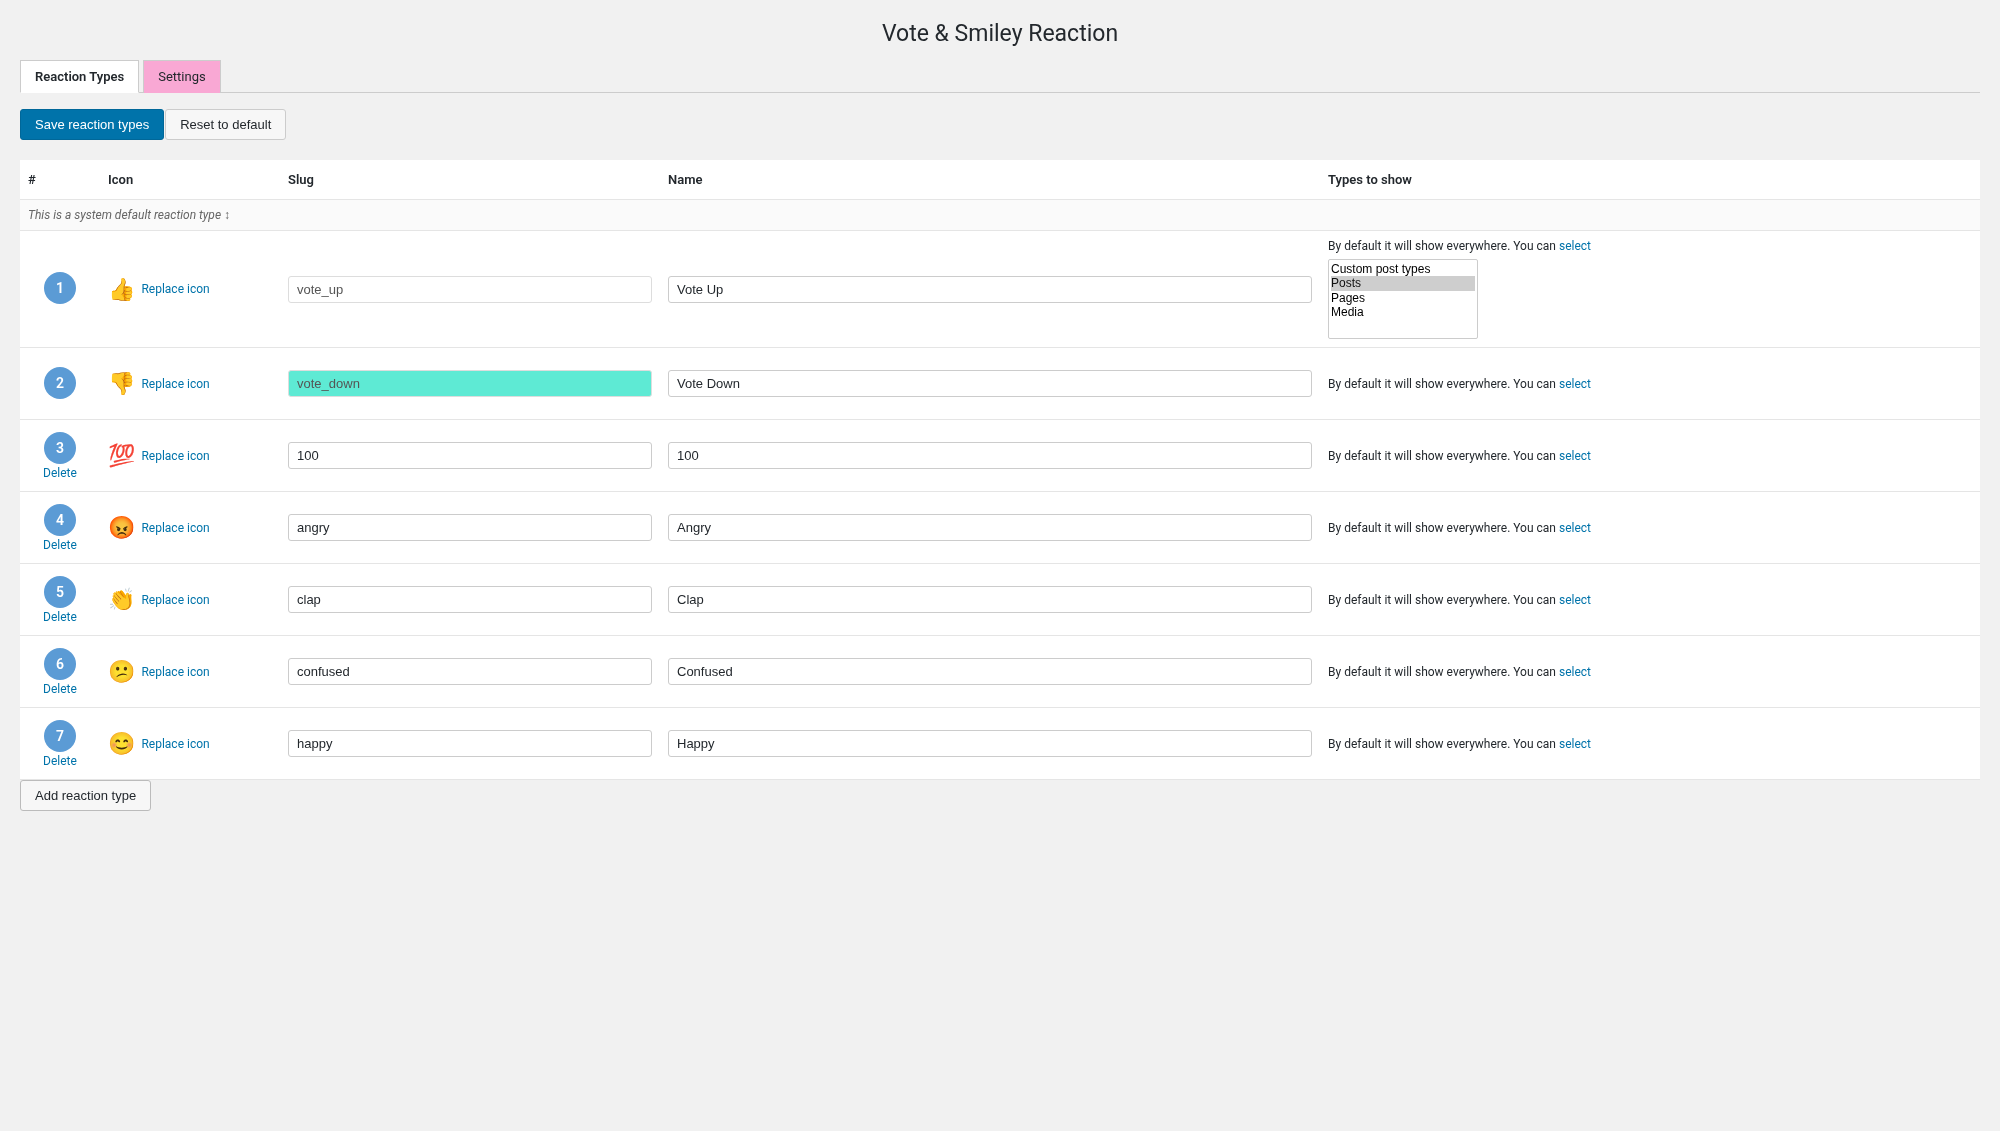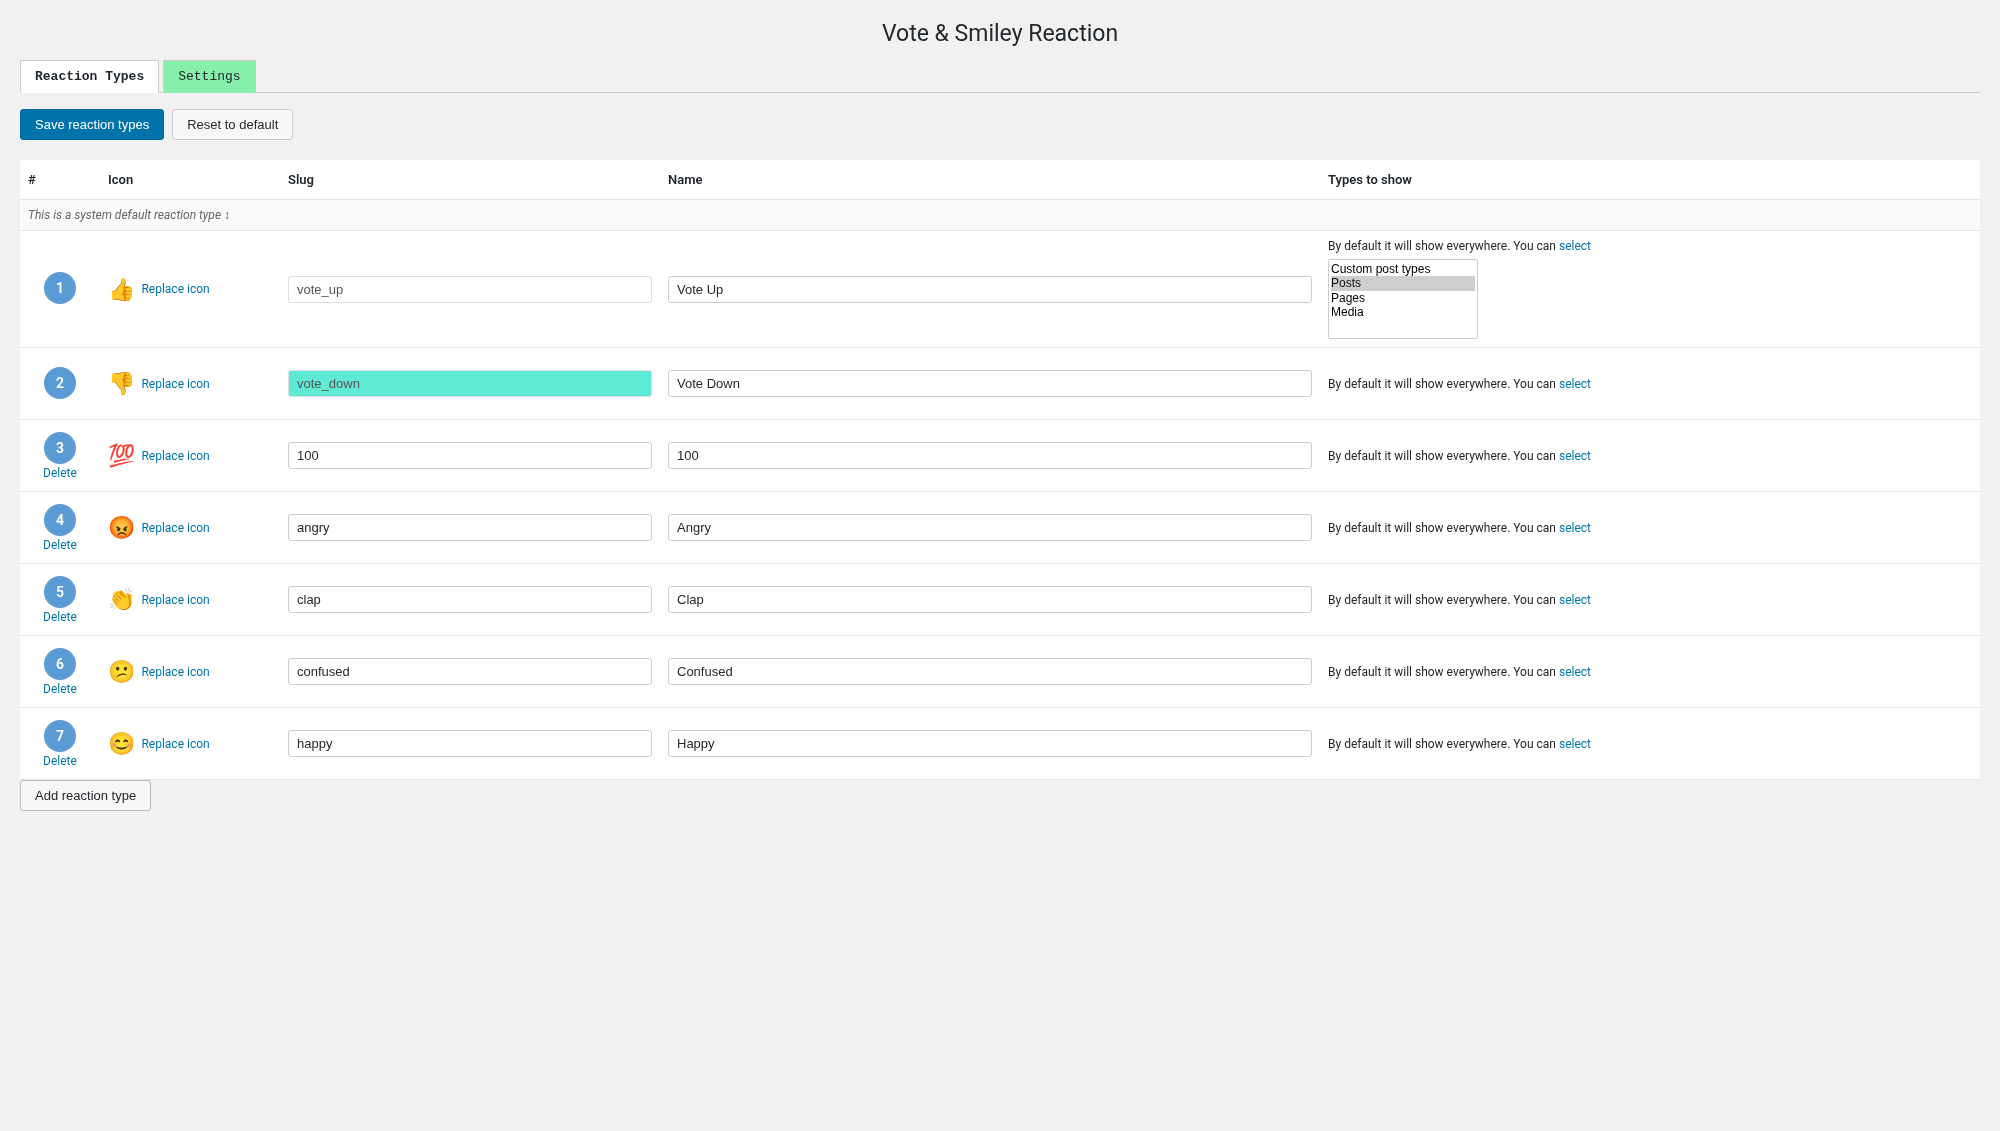--- a/index.html
+++ b/index.html
@@ -15,41 +15,40 @@
       font-weight: 400;
       margin-bottom: 12px;
       color: #23282d;
       text-align: center;
     }
     .tabs {
       display: flex;
       gap: 0;
       margin-bottom: 16px;
       border-bottom: 1px solid #ccc;
-      font-family: Liberation Mono, monospace;
     }
     .tab {
       padding: 8px 14px;
       border: 1px solid #ccc;
       border-bottom: none;
-      background: #86efac;
+      background: #f9a8d4;
       cursor: pointer;
       font-size: 13px;
       margin-right: 4px;
       position: relative;
       top: 1px;
     }
     .tab.active {
       background: #fff;
       border-bottom: 1px solid #fff;
       font-weight: 600;
     }
     .toolbar {
       display: flex;
-      gap: 8px;
+      gap: 1px;
       margin-bottom: 20px;
       align-items: center;
     }
     .btn-primary {
       background: #0073aa;
       color: #fff;
       border: 1px solid #006799;
       padding: 7px 14px;
       cursor: pointer;
       font-size: 13px;

